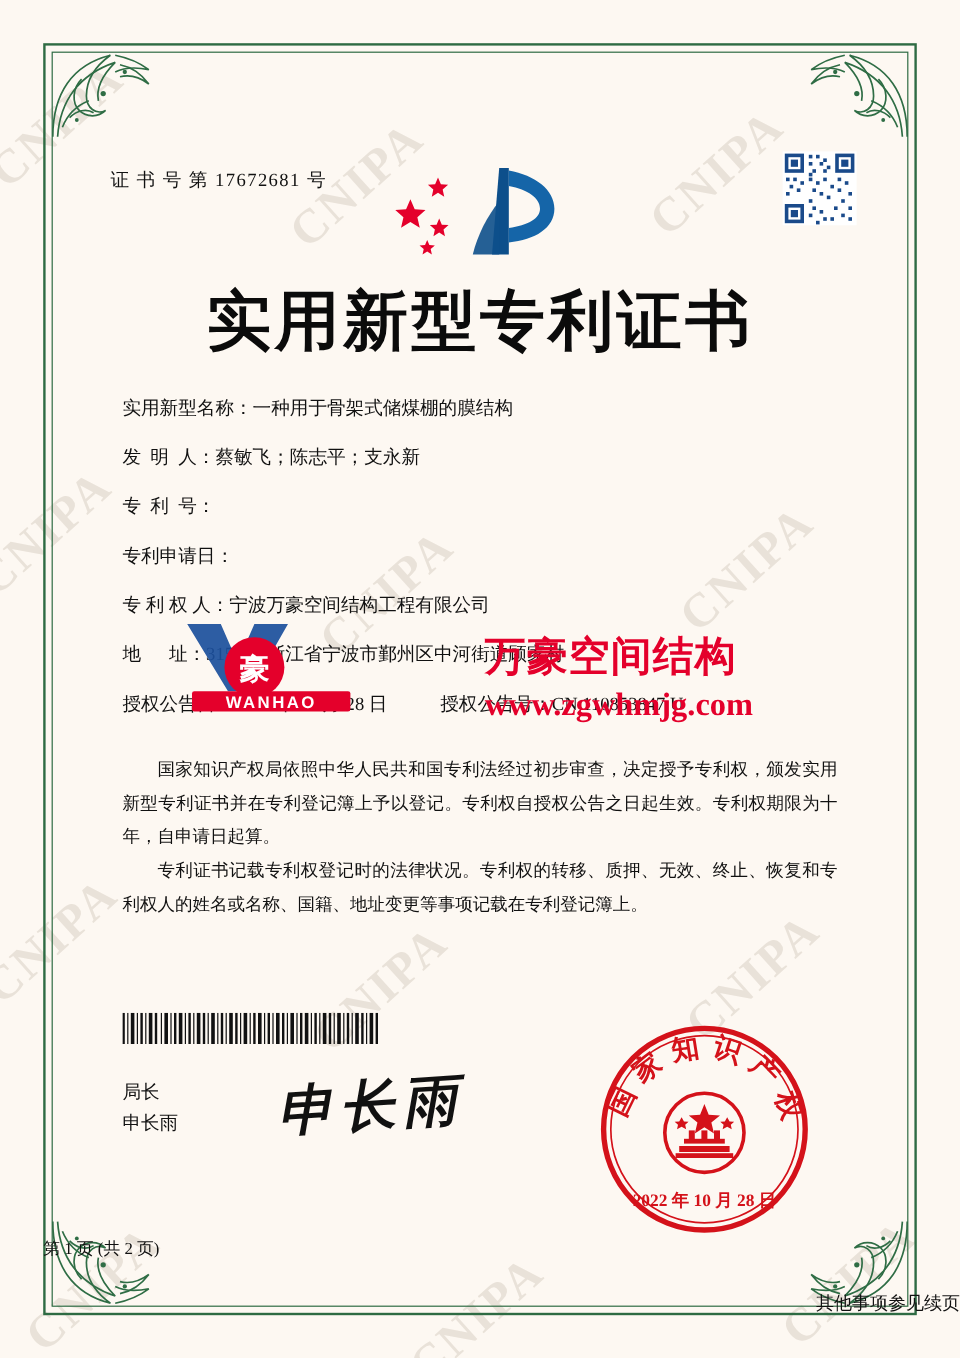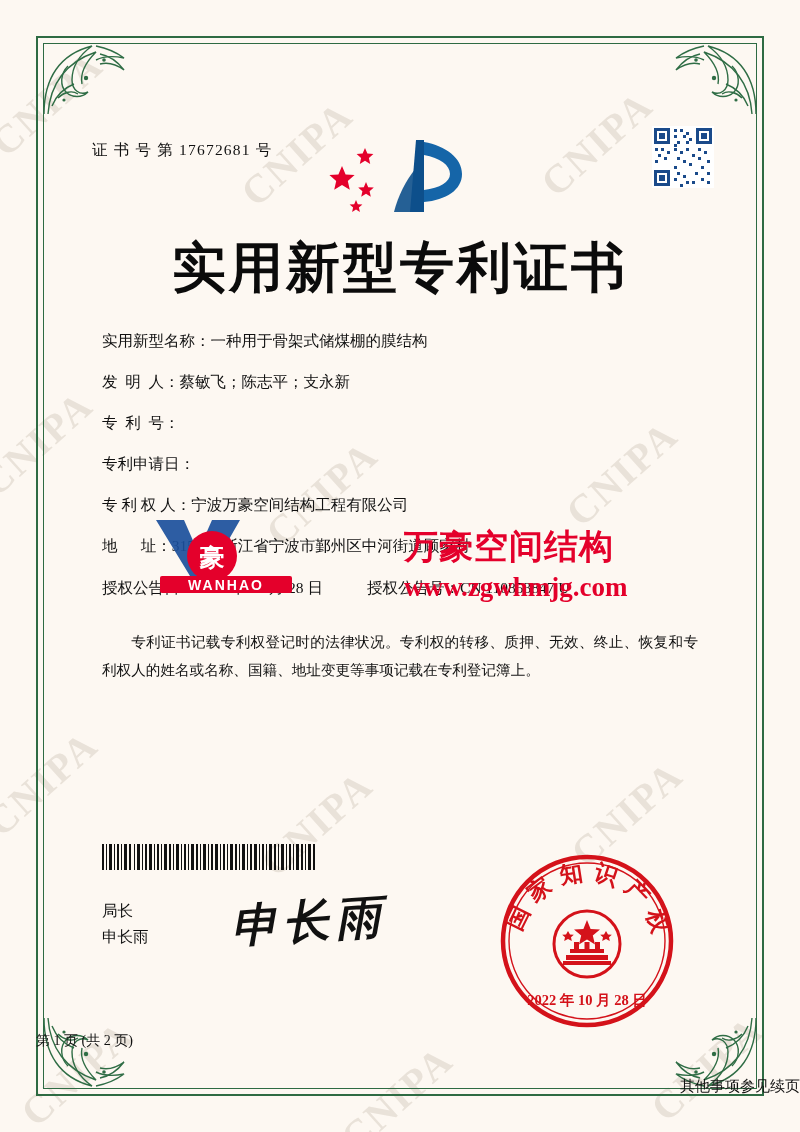--- a/index.html
+++ b/index.html
@@ -424,20 +424,21 @@
     <div class="field-row inline-two">
       <span class="field-label">授权公告日：</span>
       <span class="field-label">2022 年 10 月 28 日</span>
       <span class="spacer"></span>
       <span class="field-label">授权公告号：</span>
       <span class="field-label">CN 110853847 U</span>
     </div>
   </div>
 
   <div class="body-text">
+    <p>国家知识产权局依照中华人民共和国专利法经过初步审查，决定授予专利权，颁发实用新型专利证书并在专利登记簿上予以登记。专利权自授权公告之日起生效。专利权期限为十年，自申请日起算。</p>
     <p>专利证书记载专利权登记时的法律状况。专利权的转移、质押、无效、终止、恢复和专利权人的姓名或名称、国籍、地址变更等事项记载在专利登记簿上。</p>
   </div>
 
   <div class="barcode">
     <svg viewBox="0 0 215 26" width="215" height="26">
       <g fill="#111">
         <rect x="0" y="0" width="2" height="26"></rect>
           <rect x="4" y="0" width="1" height="26"></rect>
         <rect x="7" y="0" width="3" height="26"></rect>
           <rect x="12" y="0" width="1" height="26"></rect>

